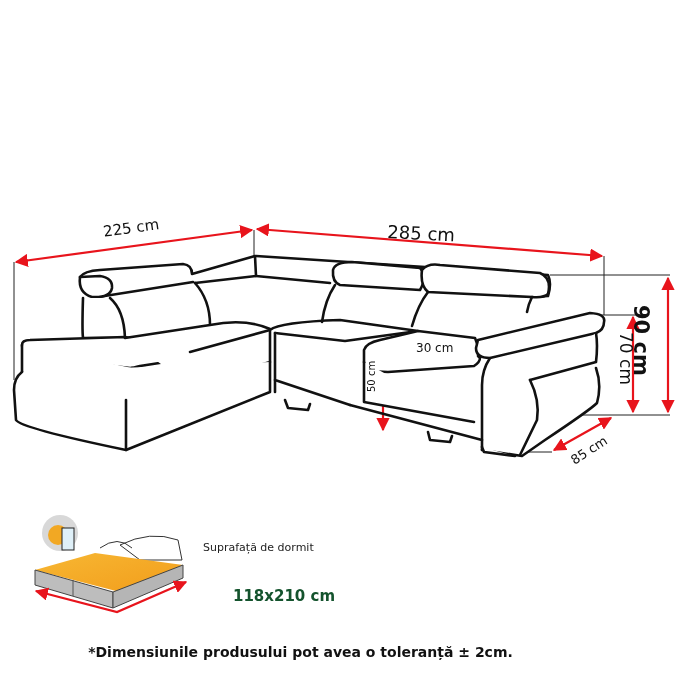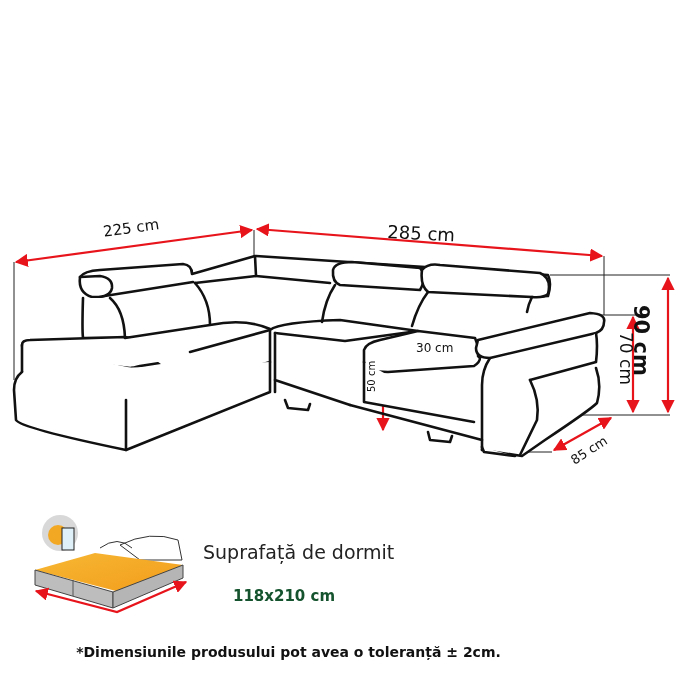--- a/index.html
+++ b/index.html
@@ -7,23 +7,23 @@
            font-family: "DejaVu Sans", "Liberation Sans", sans-serif; }
     .canvas { position: absolute; left: 0; top: 0; width: 700px; height: 700px; }
     .lbl { position: absolute; white-space: nowrap; color: #111; font-family: "DejaVu Sans", sans-serif; }
     .dim-225 { left: 102px; top: 223px; font-size: 15px; transform: rotate(-8deg); transform-origin: left top; }
     .dim-285 { left: 388px; top: 221px; font-size: 18px; transform: rotate(3deg); transform-origin: left top; }
     .dim-90 { left: 653px; top: 305px; font-size: 21px; font-weight: bold; transform: rotate(90deg); transform-origin: left top; }
     .dim-70 { left: 636px; top: 332px; font-size: 17px; transform: rotate(90deg); transform-origin: left top; }
     .dim-60 { left: 416px; top: 341px; font-size: 12px; }
     .dim-50 { left: 366px; top: 392px; font-size: 10px; transform: rotate(-90deg); transform-origin: left top; }
     .dim-85 { left: 568px; top: 455px; font-size: 13px; transform: rotate(-33deg); transform-origin: left top; }
-    .sleep-title { left: 203px; top: 541px; font-size: 19px; color: #222; }
+    .sleep-title { left: 203px; top: 541px; font-size: 11px; color: #222; }
     .sleep-size { left: 233px; top: 587px; font-size: 15px; font-weight: bold; color: #14532d; }
-    .note { left: 0; width: 577px; top: 644px; font-size: 14px; font-weight: bold; color: #111; text-align: center; }
+    .note { left: 0; width: 577px; top: 644px; font-size: 14px; font-weight: bold; color: #111; text-align: center; padding-left: 12px; }
   </style>
 </head>
 <body>
 
 <div class="canvas">
   <svg width="700" height="700" viewBox="0 0 700 700" xmlns="http://www.w3.org/2000/svg">
     <defs>
       <marker id="arr" viewBox="0 0 10 10" refX="9" refY="5" markerWidth="6" markerHeight="6" orient="auto-start-reverse">
         <path d="M0,0 L10,5 L0,10 z" fill="#e8141c"></path>
       </marker>

